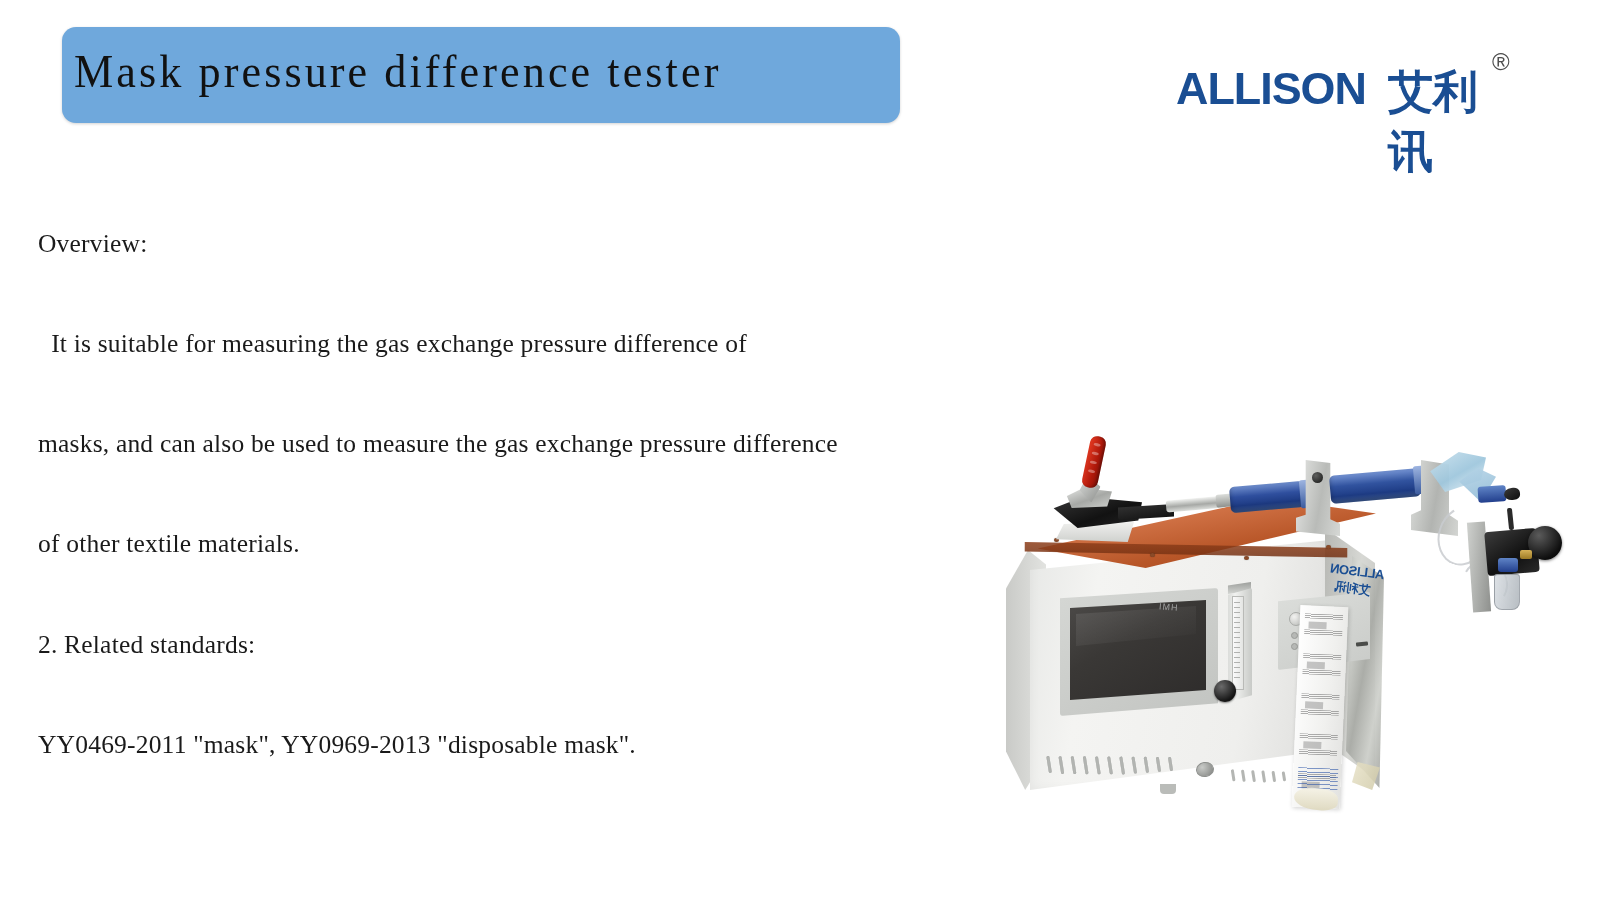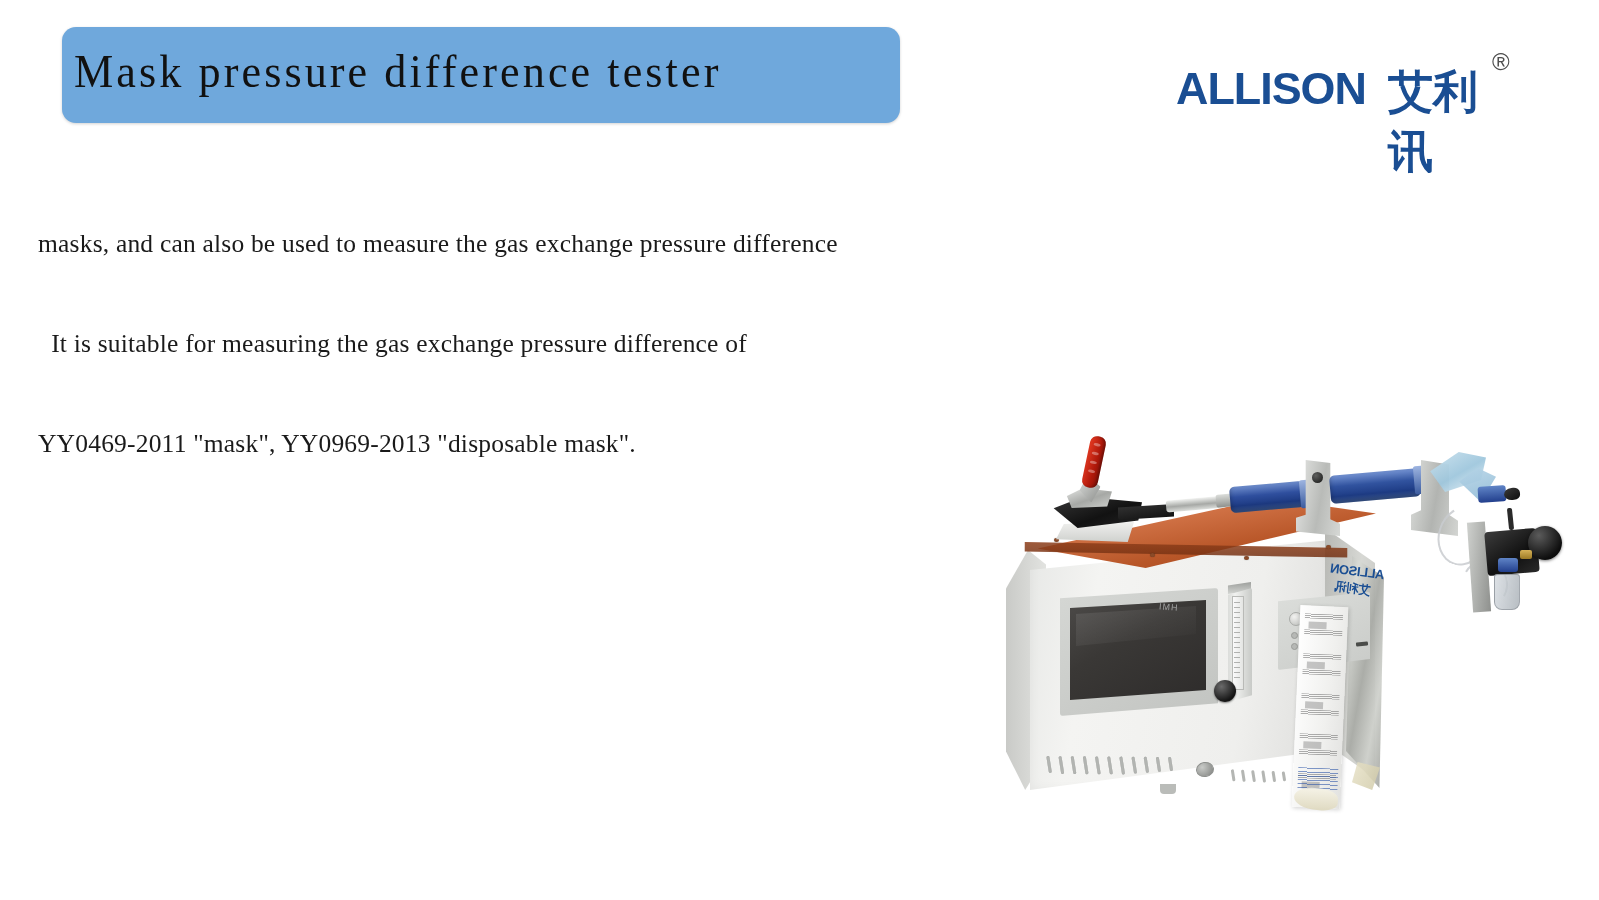--- a/index.html
+++ b/index.html
@@ -407,22 +407,25 @@
   <div id="title-banner"></div>
   <div id="title-text">Mask pressure difference tester</div>
 
   <div id="brand-logo">
     <span id="brand-latin">ALLISON</span>
     <span id="brand-cjk">艾利讯</span>
     <span id="brand-reg">®</span>
   </div>
 
   <div id="body-copy">
+    <span class="ln">Overview:</span>
+    <span class="ln">  It is suitable for measuring the gas exchange pressure difference of</span>
     <span class="ln">masks, and can also be used to measure the gas exchange pressure difference</span>
-    <span class="ln">  It is suitable for measuring the gas exchange pressure difference of</span>
+    <span class="ln">of other textile materials.</span>
+    <span class="ln">2. Related standards:</span>
     <span class="ln">YY0469-2011 "mask", YY0969-2013 "disposable mask".</span>
     
     
     
     
     
     
     
     
     

